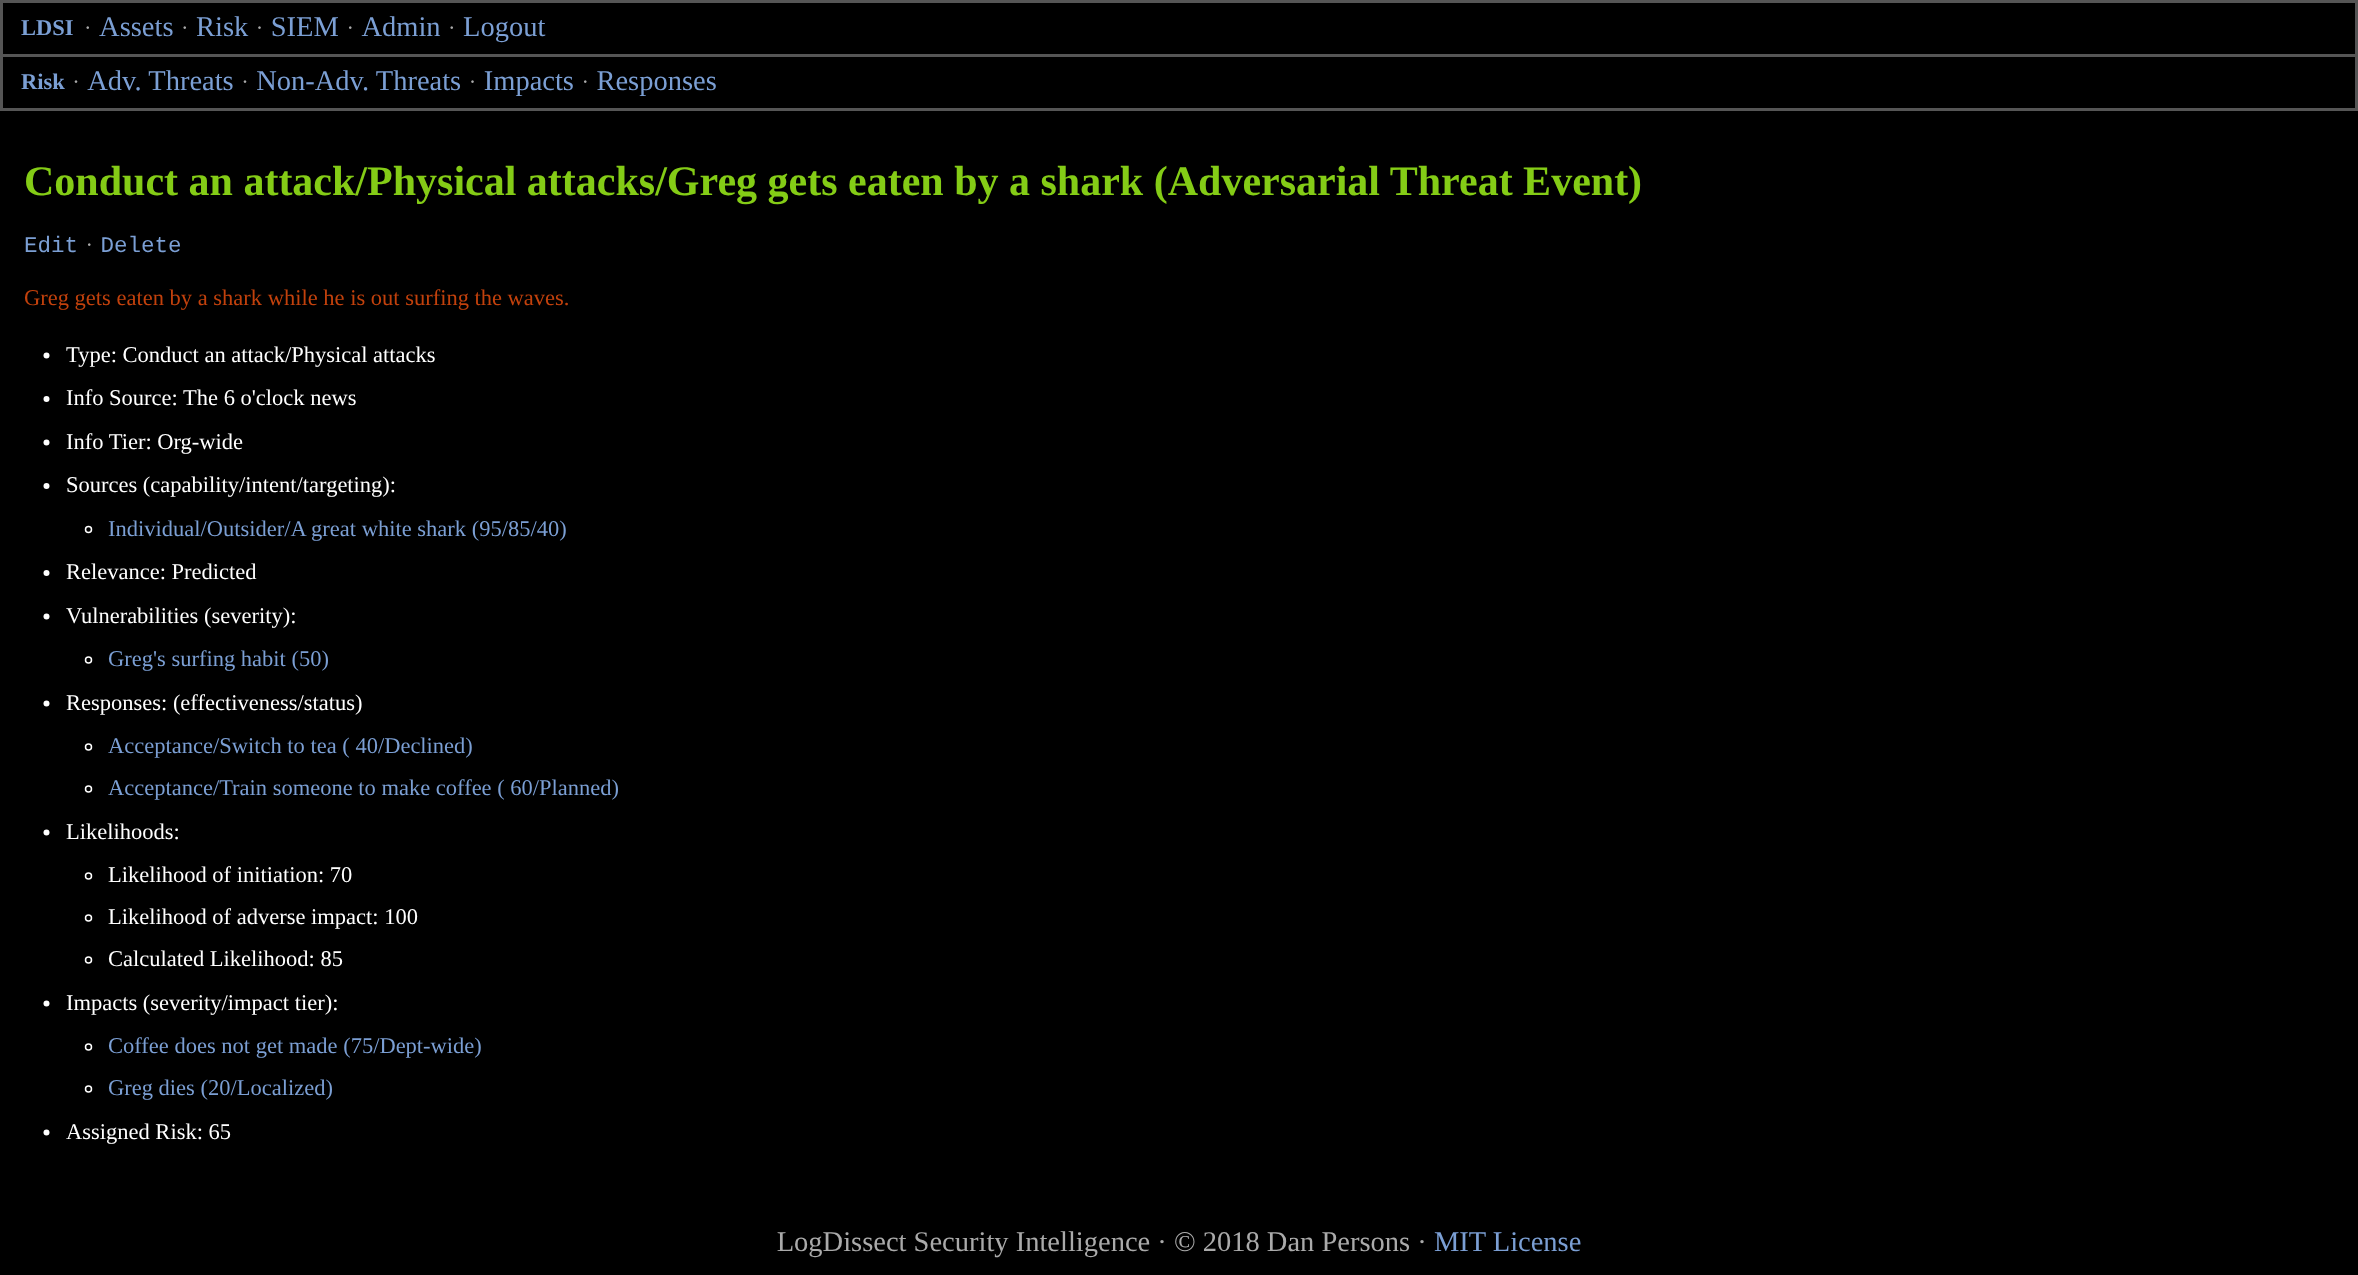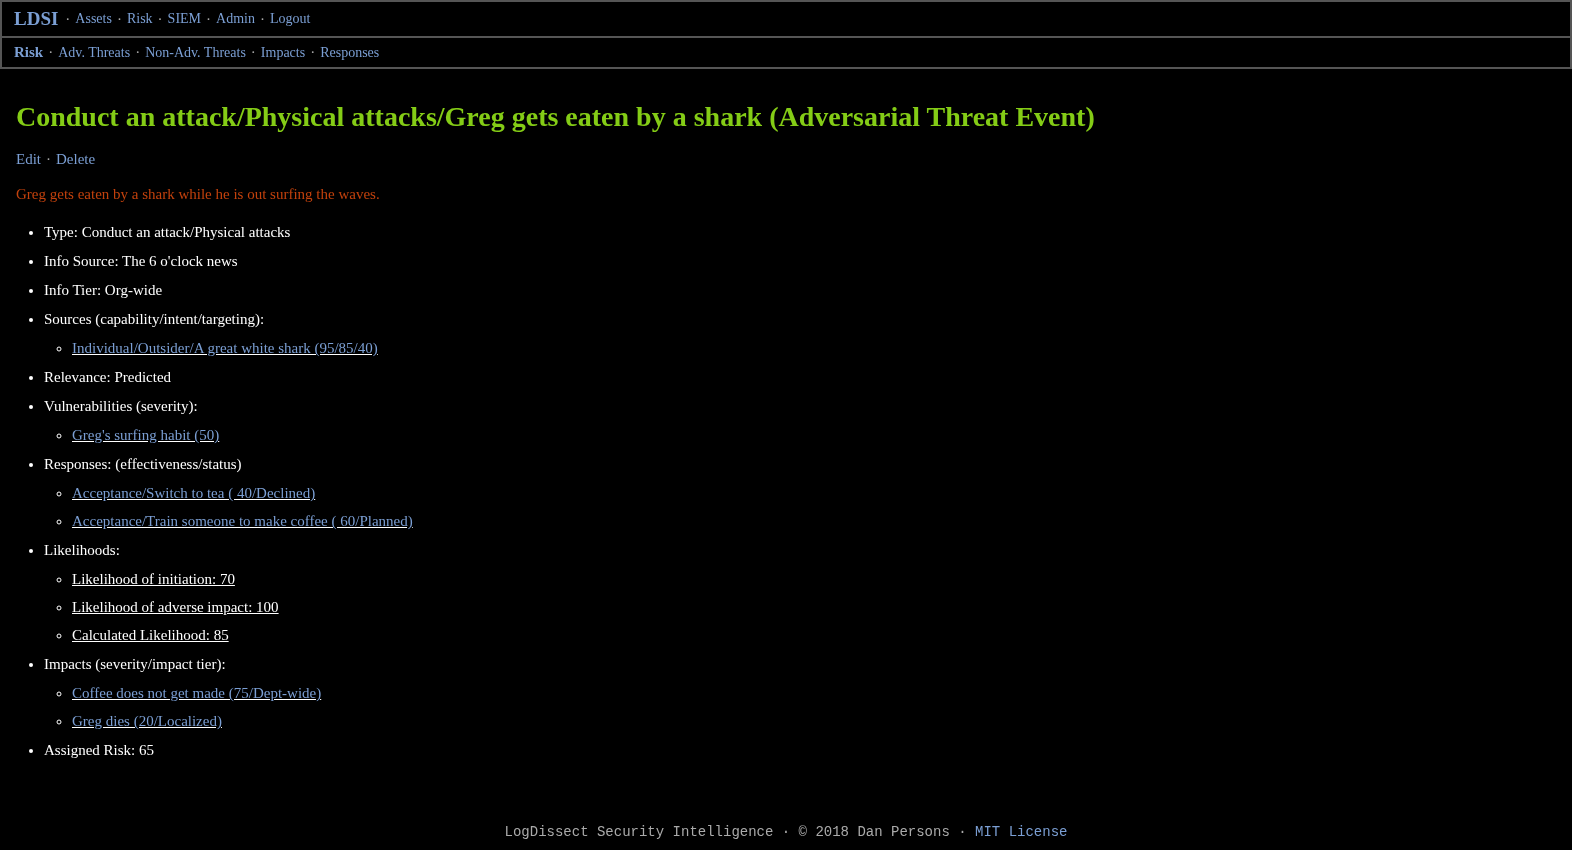--- a/index.html
+++ b/index.html
@@ -23,26 +23,26 @@
       border-top: none;
       padding: 6px 12px;
       display: flex;
       align-items: center;
       gap: 0;
       background: #000;
     }
     nav a {
       color: #7b9fd4;
       text-decoration: none;
-      font-size: 14px;
+      font-size: 19px;
     }
     .nav-brand {
       color: #7b9fd4;
       font-weight: bold;
-      font-size: 19px;
+      font-size: 15px;
       margin-right: 2px;
     }
     .nav-sep {
       color: #aaa;
       margin: 0 5px;
       font-size: 15px;
     }
     .nav-active {
       color: #7b9fd4;
       font-weight: bold;
@@ -63,20 +63,21 @@
     .action-links {
       margin-bottom: 18px;
       display: flex;
       gap: 0;
       align-items: center;
     }
     .action-links a {
       color: #7b9fd4;
       text-decoration: none;
       font-size: 15px;
+      font-family: Liberation Mono, monospace;
     }
     .action-sep {
       color: #aaa;
       margin: 0 5px;
       font-size: 15px;
     }
     .description {
       color: #c2410c;
       font-size: 15px;
       margin-bottom: 16px;
@@ -88,38 +89,36 @@
       font-size: 15px;
       line-height: 1.8;
     }
     ul.main-list > li {
       margin-bottom: 2px;
     }
     ul.sub-list {
       list-style: circle;
       padding-left: 28px;
       margin-top: 2px;
-      text-decoration: underline;
     }
     ul.sub-list li {
       margin-bottom: 1px;
     }
     ul.sub-list a {
       color: #7b9fd4;
       text-decoration: none;
     }
     .footer {
       text-align: center;
       color: #aaa;
-      font-size: 14px;
+      font-size: 19px;
       padding: 30px 0 10px 0;
       position: fixed;
       bottom: 0;
       width: 100%;
-      font-family: Liberation Mono, monospace;
     }
     .footer a {
       color: #7b9fd4;
       text-decoration: none;
     }
   </style>
 </head>
 <body>
 
 <nav class="top-nav">

